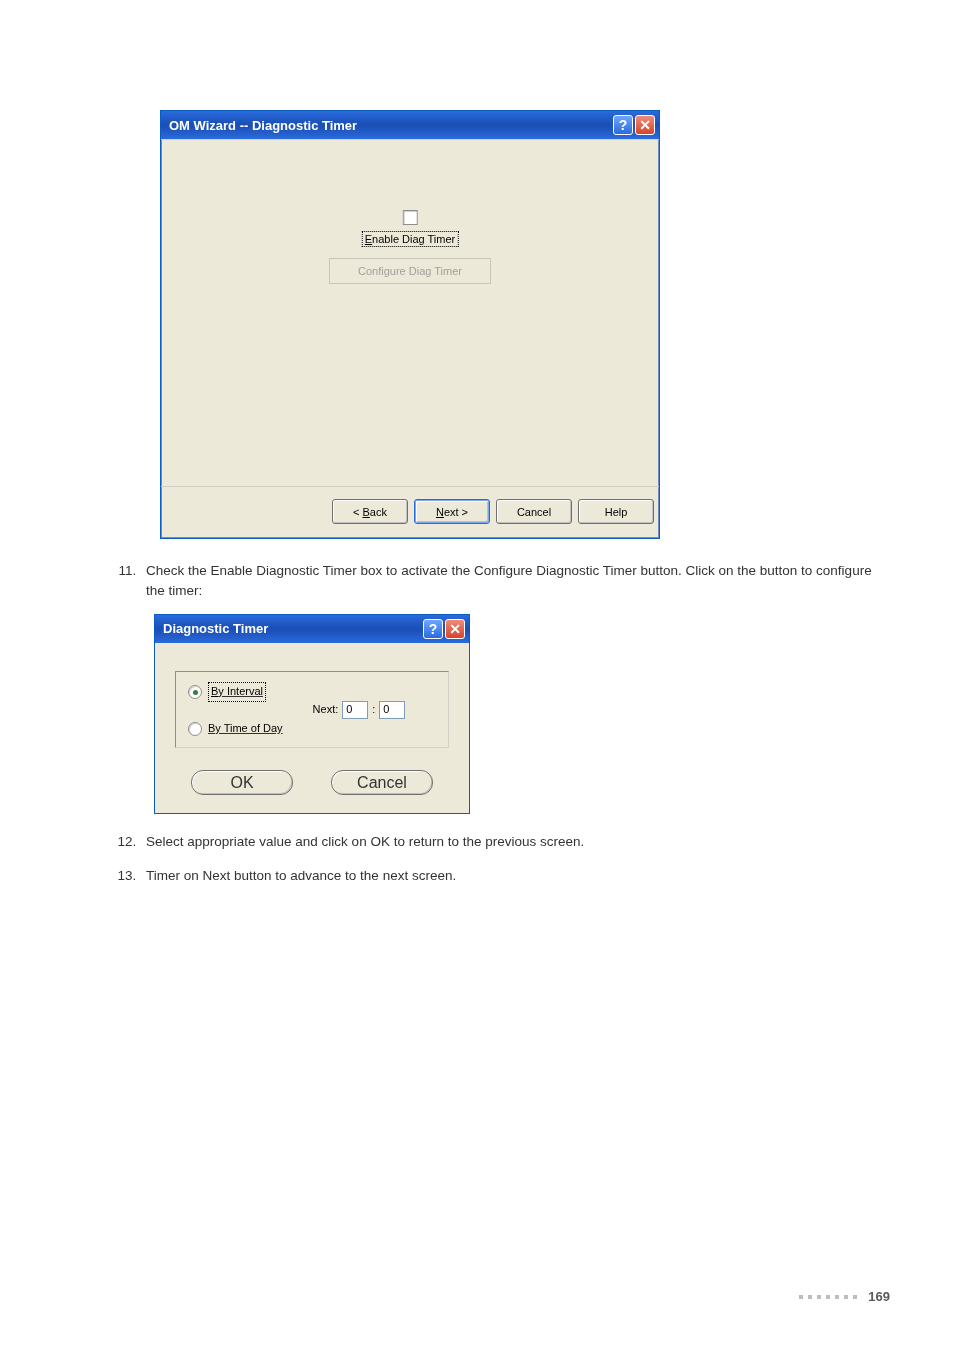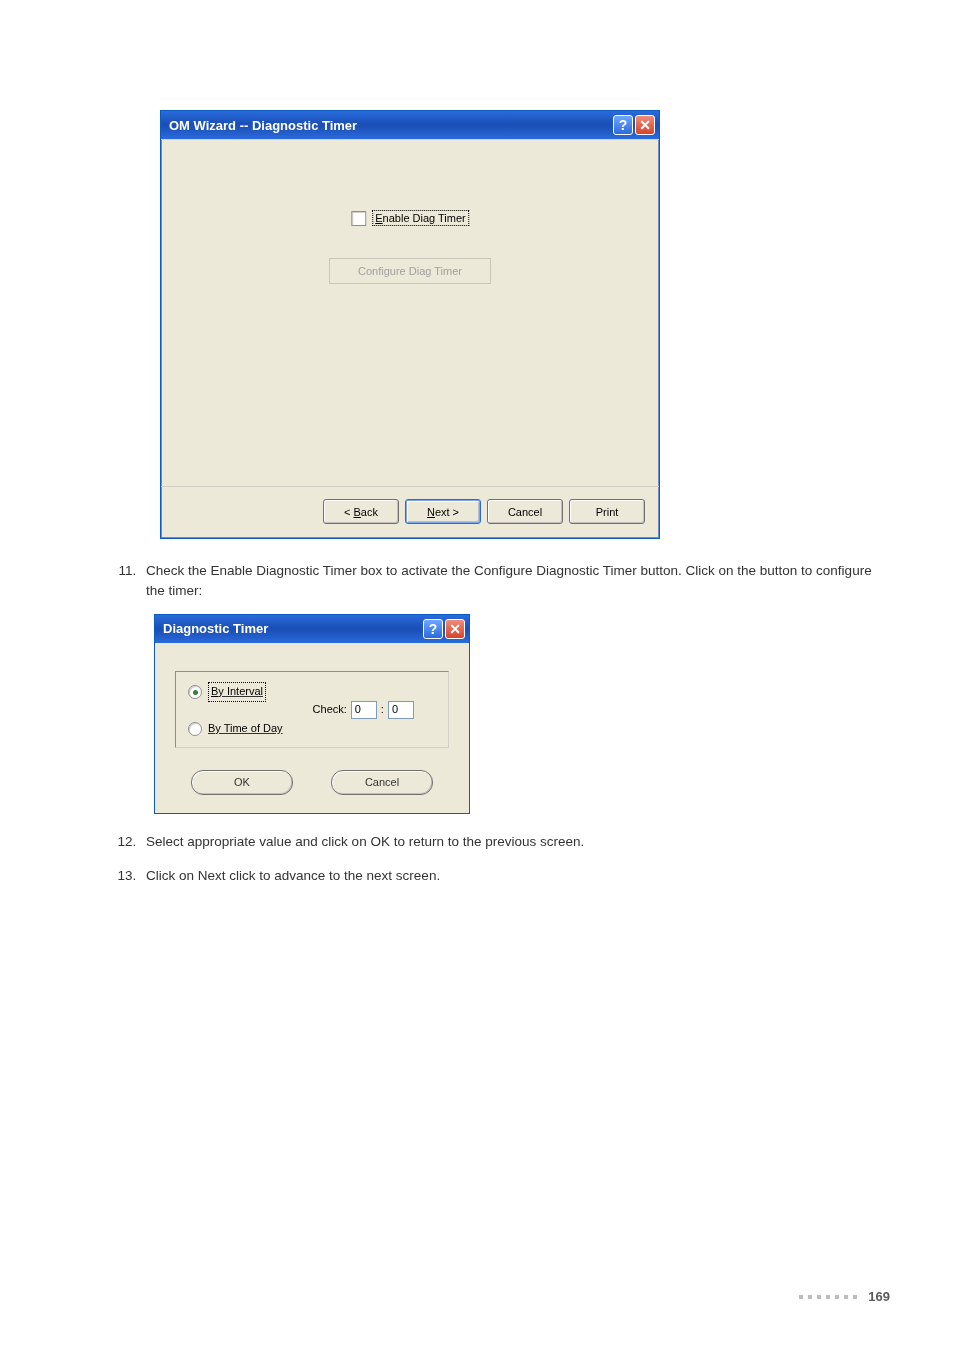--- a/index.html
+++ b/index.html
@@ -55,20 +55,21 @@
     border-top: 1px solid #d4d0c8;
   }
   .enable-row {
     position: absolute;
     left: 50%; transform: translateX(-50%);
     top: 70px;
     display: flex; align-items: center; gap: 6px;
     font-family: Tahoma, sans-serif;
     font-size: 11px;
     color: #000;
+    flex-direction: column;
   }
   .chk {
     width: 13px; height: 13px; background:#fff;
     border:1px solid #8e8e8e; box-shadow: inset 1px 1px 0 #d4d0c8;
   }
   .focus-rect {
     border: 1px dotted #000;
     padding: 1px 2px;
   }
   .cfg-btn {
@@ -85,21 +86,21 @@
   }
 
   .btn-row {
     position: absolute;
     bottom: 14px; left: 0; right: 0;
     border-top: 1px solid #d4d0c8;
     padding-top: 12px;
     display: flex;
     justify-content: flex-end;
     gap: 6px;
-    padding-right: 14px;
+    padding-right: 5px;
     padding-left: 100px;
   }
   .winbtn {
     min-width: 74px; height: 23px;
     background: #ece9d8;
     border: 1px solid #707070;
     border-radius: 3px;
     font-family: Tahoma, sans-serif;
     font-size: 11px;
     display:flex;align-items:center;justify-content:center;
@@ -157,21 +158,21 @@
     width:26px;height:18px;background:#fff;border:1px solid #7f9db9;
     font-family: Tahoma, sans-serif; font-size:11px;
     display:flex;align-items:center;padding:0 3px;box-sizing:border-box;
   }
   .dlg2-btns{
     display:flex;justify-content:center;gap:38px;margin-top:22px;
   }
   .winbtn2{
     min-width:100px;height:23px;
     background:#ece9d8;border:1px solid #707070;border-radius:12px;
-    font-family: Tahoma, sans-serif;font-size:11px;
+    font-family: Tahoma, sans-serif;font-size:16px;
     display:flex;align-items:center;justify-content:center;
     box-shadow: inset 1px 1px 0 #fff, inset -1px -1px 0 #c0c0c0;
     text-align: right;
   }
 
   
   .footer {
     position: absolute;
     bottom: 46px; right: 64px;
     display:flex;align-items:center;gap:2px;
@@ -199,21 +200,21 @@
       <div class="cfg-btn">Configure Diag Timer</div>
 
       <div class="btn-row">
         <div class="winbtn">
           <span><span>&lt; </span><span class="ul">B</span><span>ack</span></span>
         </div>
         <div class="winbtn default">
           <span><span class="ul">N</span><span>ext &gt;</span></span>
         </div>
         <div class="winbtn">Cancel</div>
-        <div class="winbtn">Print</div>
+        <div class="winbtn">Help</div>
       </div>
     </div>
   </div>
 
   <ol class="body" start="11">
     <li>
       <span>Check the Enable Diagnostic Timer box to activate the Configure Diagnostic Timer button. Click on the button to configure the timer:</span>
 
       
       <div class="dlg2">
@@ -228,38 +229,38 @@
               <div class="radio-row">
                 <div class="radio sel"></div>
                 <span class="focus-rect"><span><span class="ul">B</span>y Interval</span></span>
               </div>
               <div class="radio-row">
                 <div class="radio"></div>
                 <span>By Time of Day</span>
               </div>
             </div>
             <div class="time-row">
-              <span>Check:</span>
+              <span>Next:</span>
               <div class="tinput">0</div>
               <span>:</span>
               <div class="tinput">0</div>
             </div>
           </div>
           <div class="dlg2-btns">
             <div class="winbtn2">OK</div>
             <div class="winbtn2">Cancel</div>
           </div>
         </div>
       </div>
     </li>
     <li>
       <span>Select appropriate value and click on OK to return to the previous screen.</span>
     </li>
     <li>
-      <span>Click on Next click to advance to the next screen.</span>
+      <span>Timer on Next button to advance to the next screen.</span>
     </li>
   </ol>
 
   <div class="footer">
     <div class="dot"></div>
     <div class="dot"></div>
     <div class="dot"></div>
     <div class="dot"></div>
     <div class="dot"></div>
     <div class="dot"></div>

